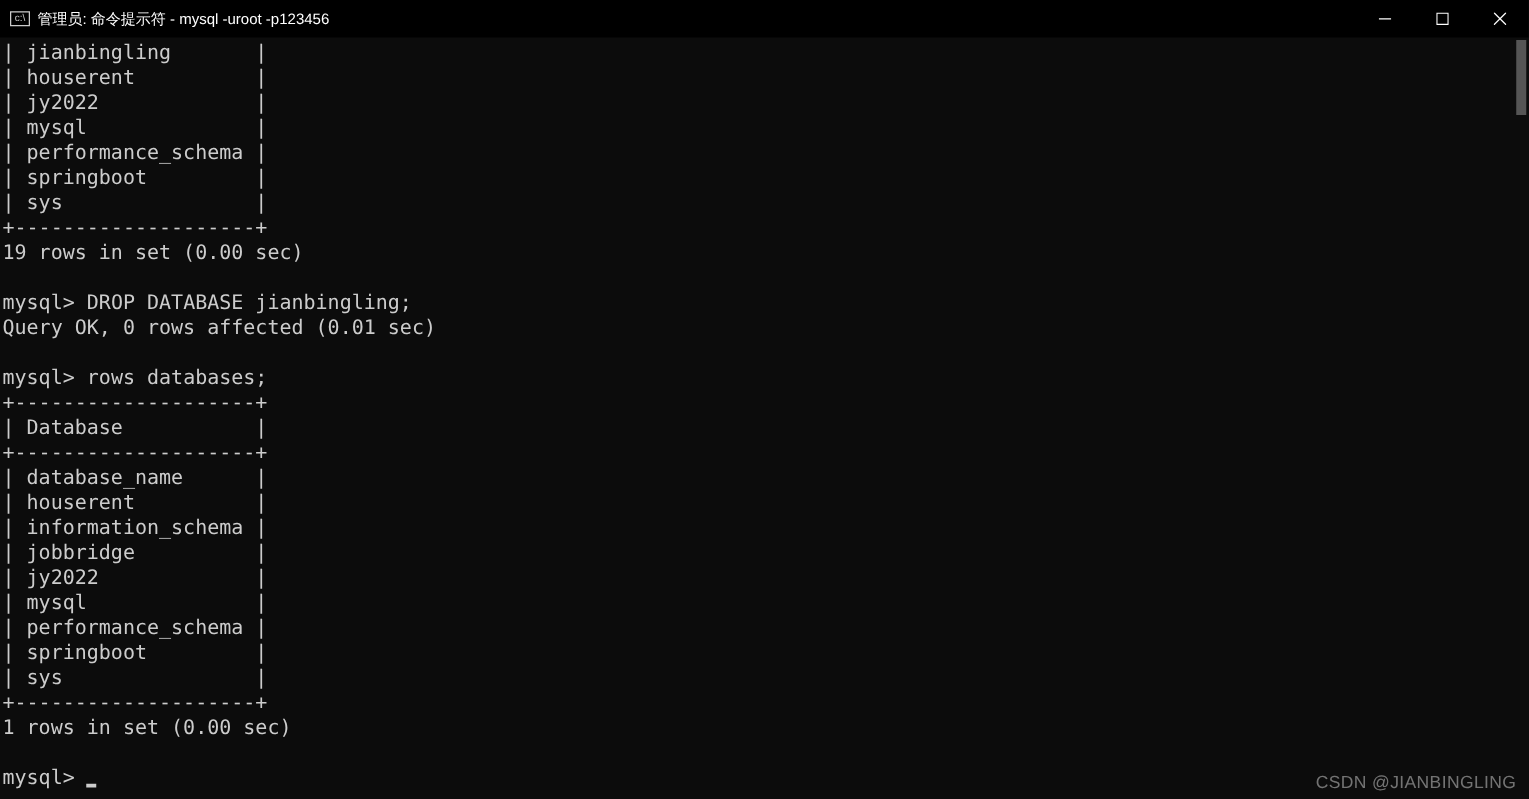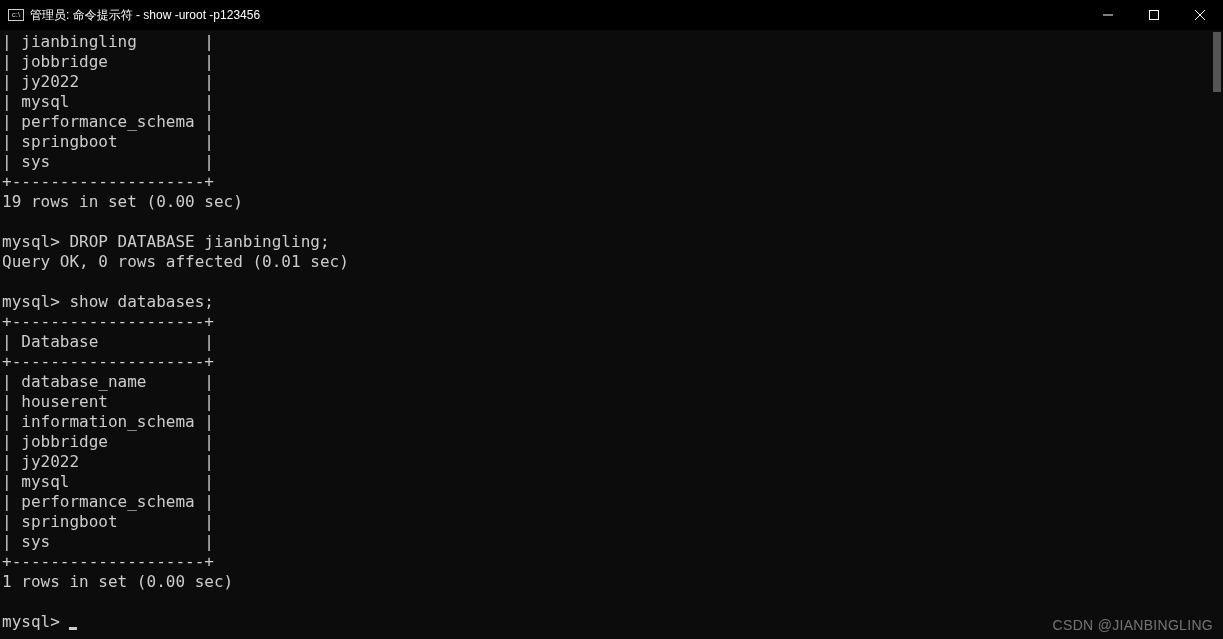--- a/index.html
+++ b/index.html
@@ -92,21 +92,21 @@
       letter-spacing: 0.3px;
       text-align: right;
     }
   </style>
 </head>
 <body>
 
 <div class="titlebar">
   <div class="titlebar-left">
     <span class="titlebar-icon">c:\</span>
-    <span>管理员: 命令提示符 - show  -uroot -p123456</span>
+    <span>管理员: 命令提示符 - mysql  -uroot -p123456</span>
   </div>
   <div class="window-controls">
     <div class="win-btn">
       <svg width="10" height="10" viewBox="0 0 10 10">
           <line x1="0" y1="5" x2="10" y2="5" stroke="#ffffff" stroke-width="1"></line>
         </svg>
     </div>
     <div class="win-btn">
       <svg width="10" height="10" viewBox="0 0 10 10">
           <rect x="0.5" y="0.5" width="9" height="9" stroke="#ffffff" stroke-width="1" fill="none"></rect>
@@ -115,33 +115,33 @@
     <div class="win-btn close">
       <svg width="10" height="10" viewBox="0 0 10 10">
           <line x1="0" y1="0" x2="10" y2="10" stroke="#ffffff" stroke-width="1"></line>
           <line x1="10" y1="0" x2="0" y2="10" stroke="#ffffff" stroke-width="1"></line>
         </svg>
     </div>
   </div>
 </div>
 
 <div class="terminal"><div id="table1-rows">| jianbingling       |
-| jobbridge          |
+| houserent          |
 | jy2022             |
 | mysql              |
 | performance_schema |
 | springboot         |
 | sys                |
 </div><span>+--------------------+</span>
 <span>19 rows in set (0.00 sec)</span>
 
 <span>mysql&gt; </span><span>DROP DATABASE jianbingling;</span>
 <span>Query OK, 0 rows affected (0.01 sec)</span>
 
-<span>mysql&gt; </span><span>show databases;</span>
+<span>mysql&gt; </span><span>rows databases;</span>
 <span>+--------------------+</span>
 <span id="table2-header">| Database           |</span>
 <span>+--------------------+</span>
 <div id="table2-rows">| database_name      |
 | houserent          |
 | information_schema |
 | jobbridge          |
 | jy2022             |
 | mysql              |
 | performance_schema |

